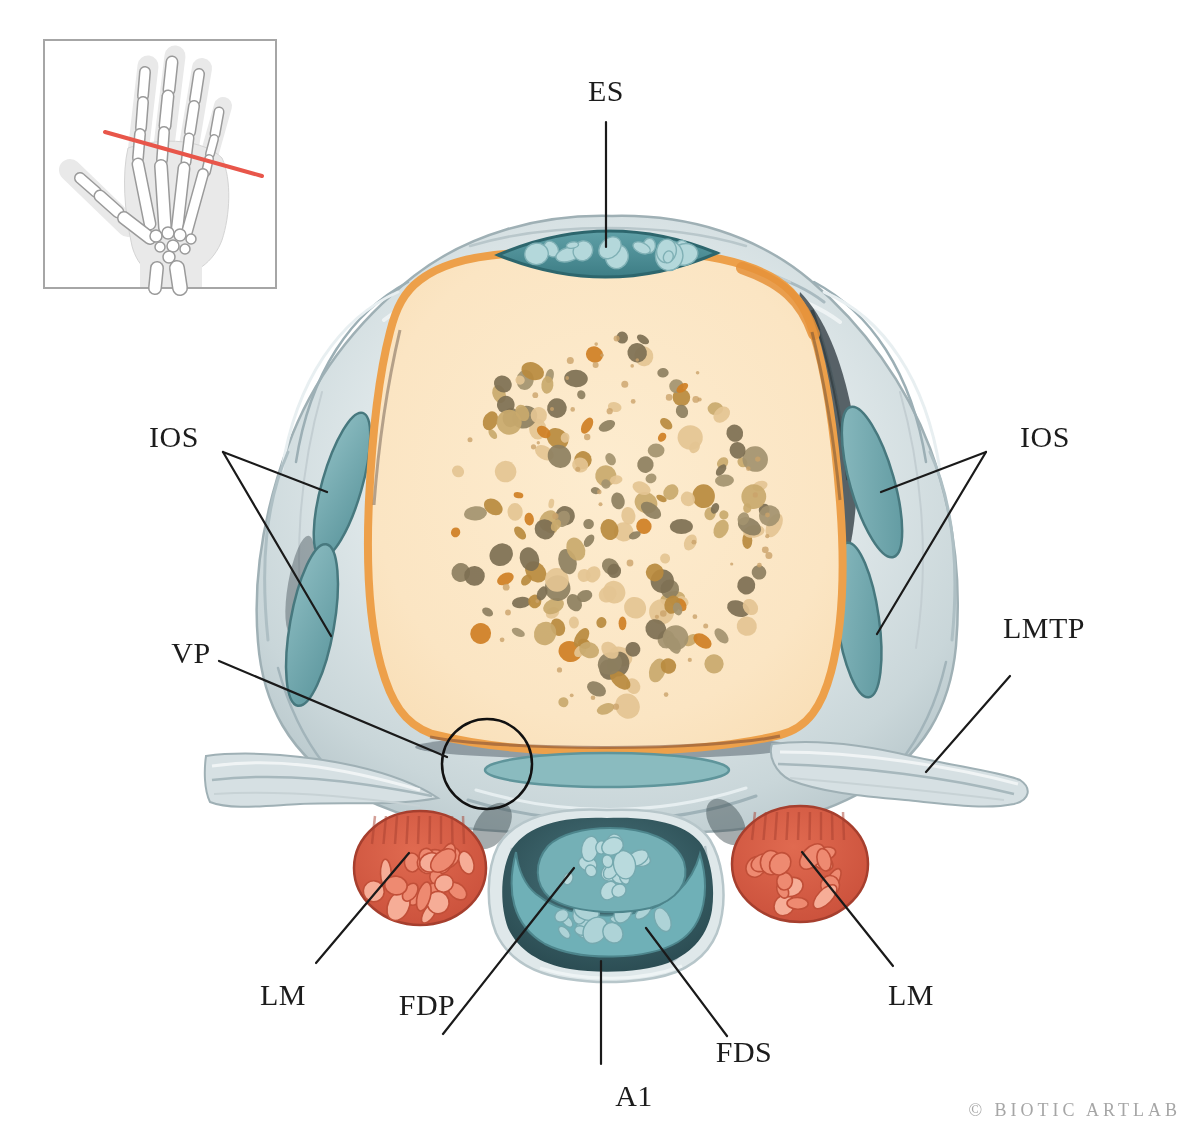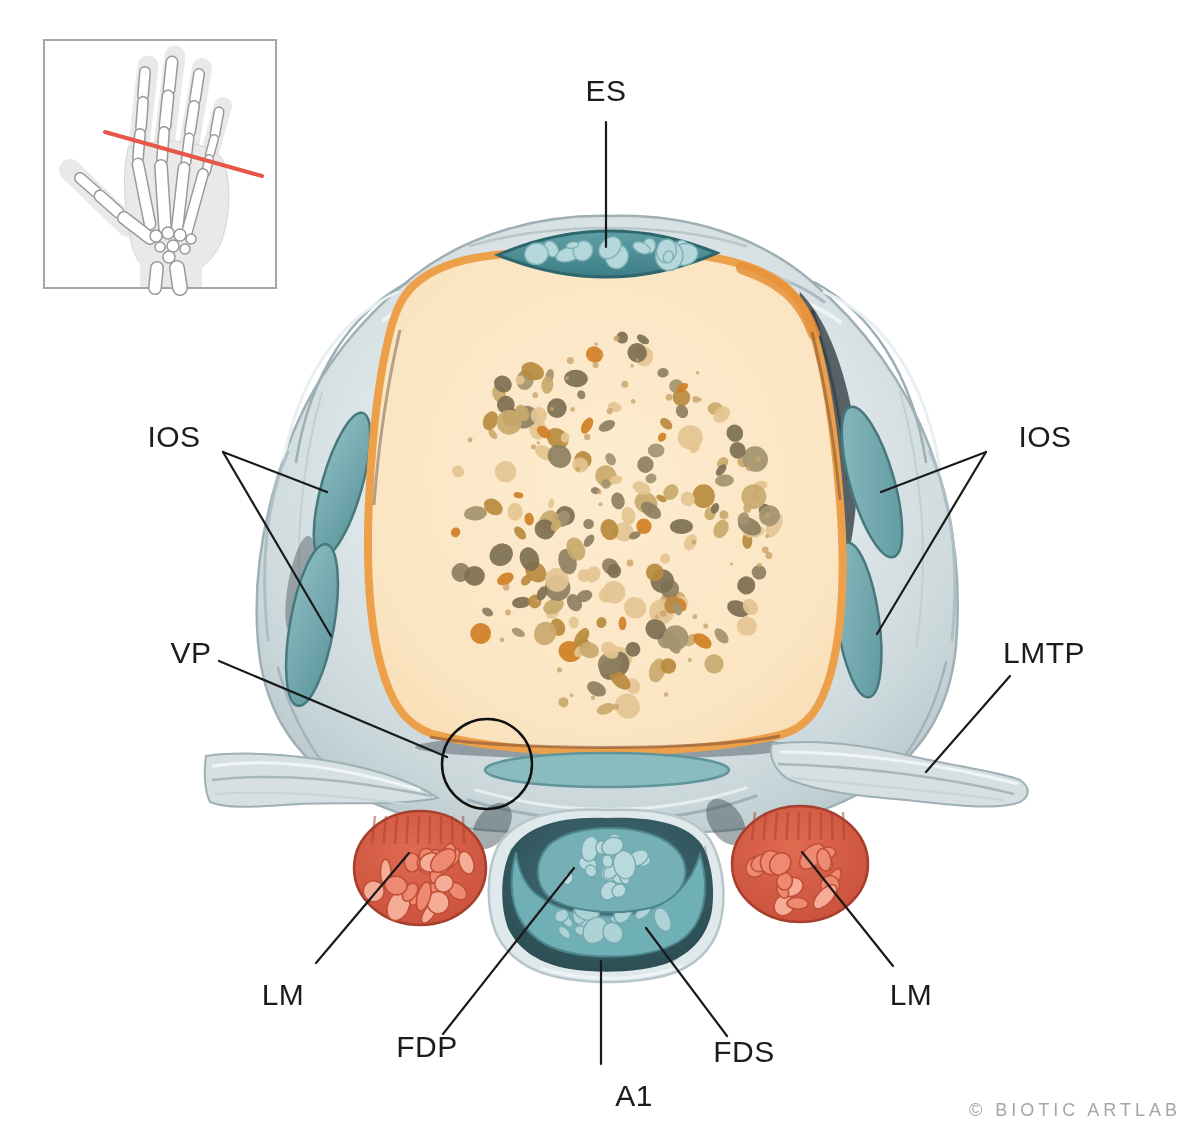--- a/index.html
+++ b/index.html
@@ -1,17 +1,17 @@
 <!DOCTYPE html>
 <html><head>
 <meta charset="utf-8">
 <style>
   html,body{margin:0;padding:0;background:#fff;}
   .stage{position:relative;width:1200px;height:1144px;background:#fff;overflow:hidden;
-         font-family:Liberation Sans, sans-serif;}
+         font-family:Liberation Serif, serif;}
   .stage svg{position:absolute;left:0;top:0;display:block;}
   .lbl{position:absolute;transform:translate(-50%,-50%);font-size:30px;color:#1c1c1c;
        letter-spacing:.5px;white-space:nowrap;line-height:1;}
   .credit{position:absolute;right:19px;top:1100px;font-size:18px;color:#a6a6a6;
           letter-spacing:4px;white-space:nowrap;}
 </style>
 </head>
 <body>
 
 <div class="stage">
@@ -602,21 +602,21 @@
           <circle cx="125" cy="217" r="6" fill="#ffffff" stroke="#9a9a9a" stroke-width="1.5"></circle>
         </g>
     <line x1="61" y1="92" x2="218" y2="136" stroke="#e8564a" stroke-width="4" stroke-linecap="round"></line>
   </g>
 </svg>
 
 <div class="lbl" style="left:606px;top:91px">ES</div>
 <div class="lbl" style="left:174px;top:437px">IOS</div>
 <div class="lbl" style="left:1045px;top:437px">IOS</div>
 <div class="lbl" style="left:191px;top:653px">VP</div>
-<div class="lbl" style="left:1044px;top:653px">LMTP</div>
+<div class="lbl" style="left:1044px;top:628px">LMTP</div>
 <div class="lbl" style="left:283px;top:995px">LM</div>
 <div class="lbl" style="left:911px;top:995px">LM</div>
-<div class="lbl" style="left:427px;top:1047px">FDP</div>
+<div class="lbl" style="left:427px;top:1005px">FDP</div>
 <div class="lbl" style="left:634px;top:1096px">A1</div>
 <div class="lbl" style="left:744px;top:1052px">FDS</div>
 <div class="credit">© BIOTIC ARTLAB</div>
 
 </div>
 
 </body></html>

